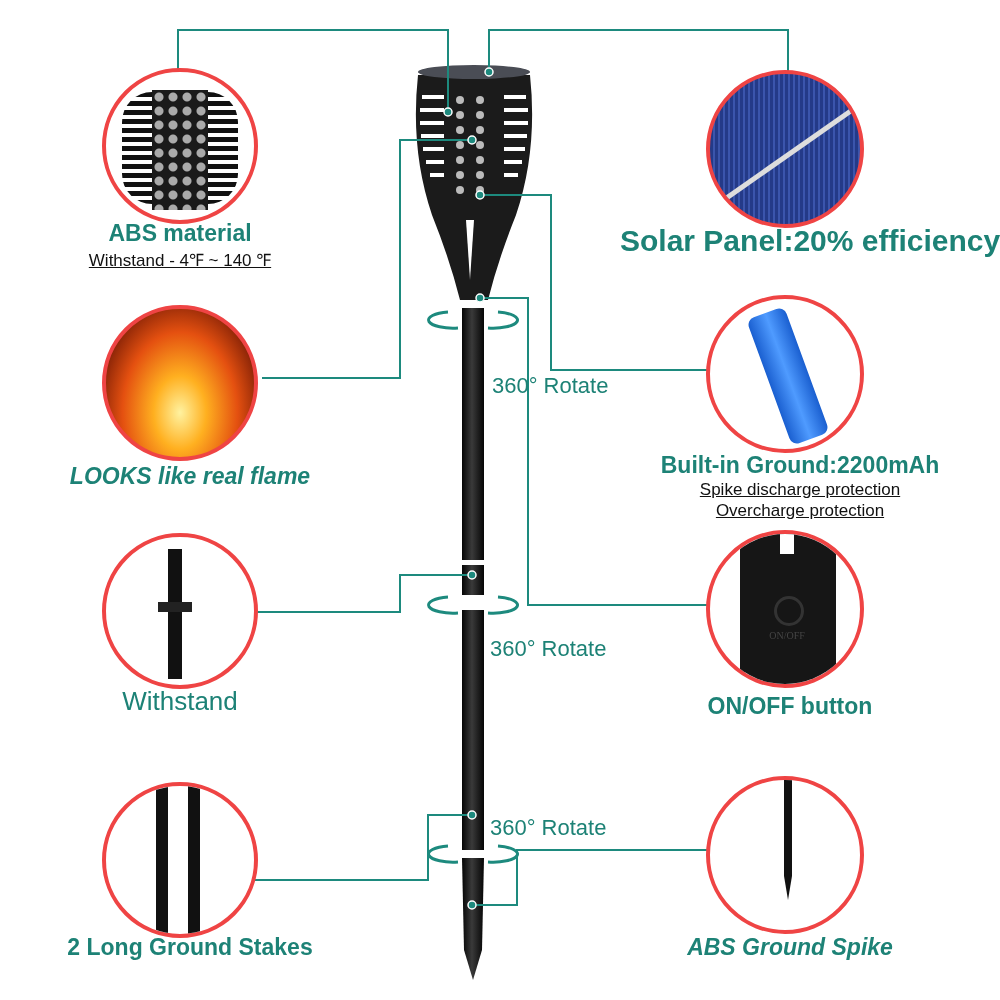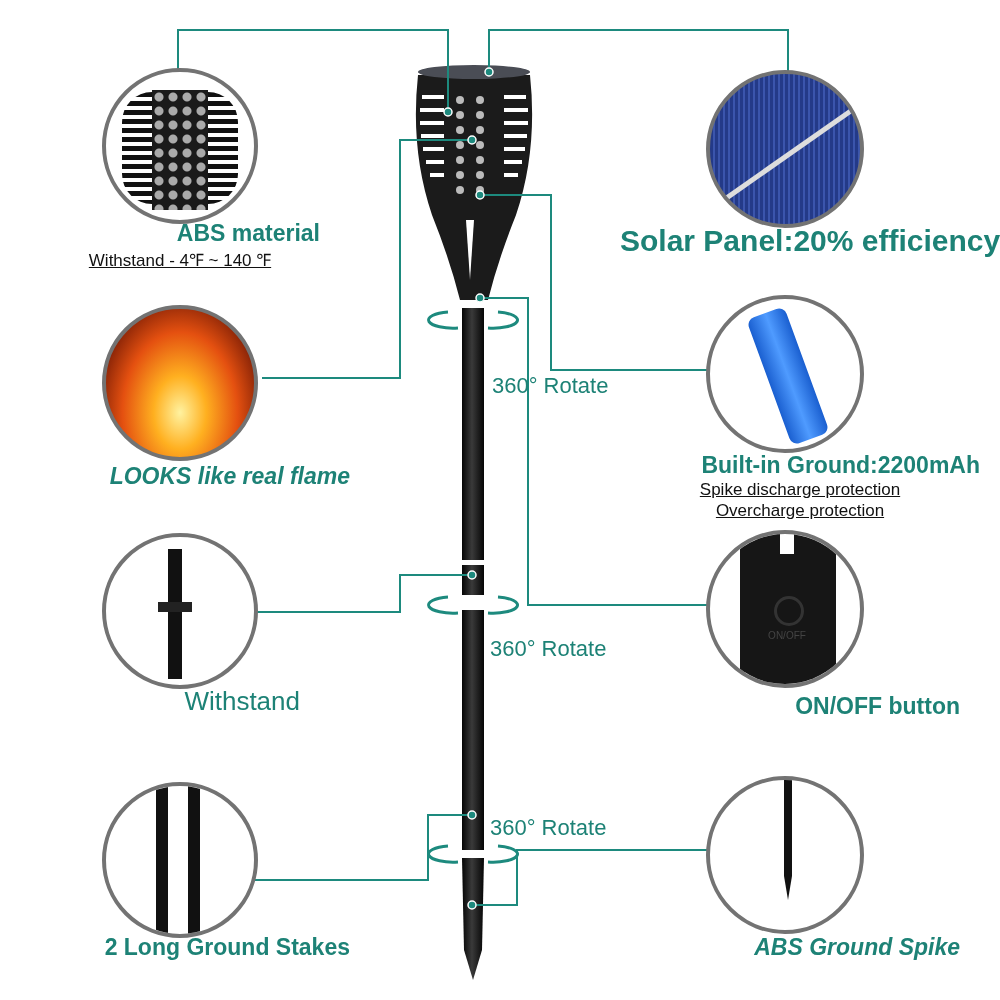--- a/index.html
+++ b/index.html
@@ -1,18 +1,18 @@
 <!DOCTYPE html>
 <html><head>
 <meta charset="utf-8">
 <style>
   html,body{margin:0;padding:0;background:#fff;}
   body{width:1000px;height:1000px;position:relative;overflow:hidden;font-family:"Liberation Sans",sans-serif;}
-  .circle{position:absolute;border:4px solid #737373;border-radius:50%;background:#fff;overflow:hidden;box-sizing:border-box;}
-  .title{position:absolute;color:#1d8276;font-weight:bold;white-space:nowrap;text-align:right;}
+  .circle{position:absolute;border:4px solid #ef4444;border-radius:50%;background:#fff;overflow:hidden;box-sizing:border-box;font-family:Liberation Serif, serif;}
+  .title{position:absolute;color:#1d8276;font-weight:bold;white-space:nowrap;text-align:center;}
   .sub{position:absolute;color:#111;white-space:nowrap;text-align:center;text-decoration:underline;}
   .rot{position:absolute;color:#1d8276;font-size:22px;white-space:nowrap;text-align:center;}
   svg.lines{position:absolute;left:0;top:0;}
 </style>
 </head>
 <body>
 
 <svg class="lines" width="1000" height="1000">
   <defs>
     <linearGradient id="pole" x1="0" x2="1">

